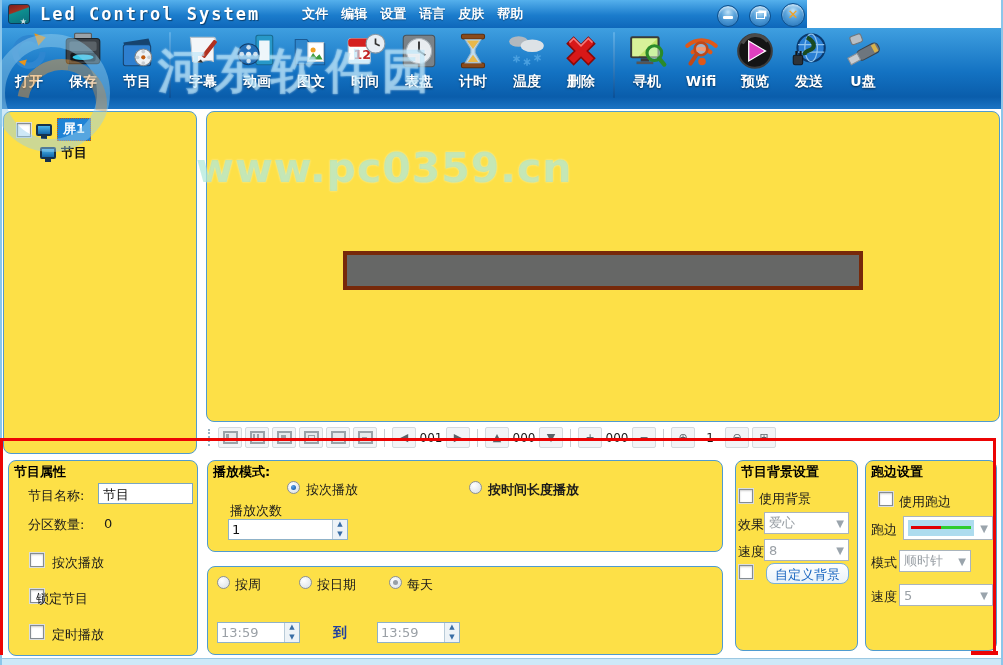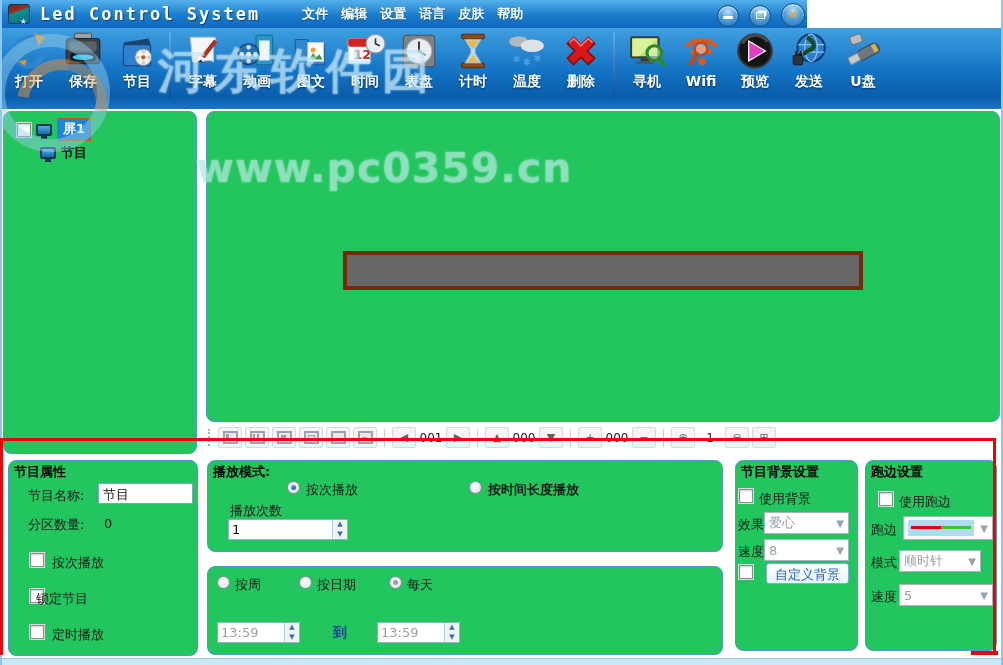--- a/index.html
+++ b/index.html
@@ -61,21 +61,21 @@
     position:absolute; left:158px; top:14px; font-size:47px; font-weight:bold; letter-spacing:9px;
     color: rgba(160,218,245,.55); text-shadow:0 0 2px rgba(255,255,255,.8);
   }
   .wm-line2 {
     position:absolute; left:196px; top:118px; font-size:41px; font-weight:bold; letter-spacing:1px;
     color: rgba(145,225,205,.62); text-shadow:0 0 2px rgba(255,255,255,.7);
   }
   
   .frame { position:absolute; inset:0; border-left:2px solid #8cc6ea; border-right:2px solid #8cc6ea; pointer-events:none; z-index:5; }
   .statusbar { position:absolute; left:0; top:658px; width:1003px; height:7px; background:#cde9f8; border-top:1px solid #9cc8e2; }
-  .panel { position:absolute; background:#22c55e; border:1px solid #4f9bd0; border-radius:8px; }
+  .panel { position:absolute; background:#fde047; border:1px solid #4f9bd0; border-radius:8px; }
   
   .tree-row { position:absolute; display:flex; align-items:center; gap:5px; }
   .checkbox {
     width:14px; height:14px; background:#fff; border:1px solid #858c92;
     box-shadow: inset 0 1px 2px rgba(0,0,0,.2), 0 0 0 1px #d9dde0; flex:0 0 auto;
   }
   .monitor-ico { width:16px; height:12px; position:relative; border-radius:2px;
     background: linear-gradient(#49b4ec,#1367a8); border:2px solid #15324e; }
   .monitor-ico::after{ content:""; position:absolute; left:3px; bottom:-5px; width:6px; height:3px; background:#15324e; }
   .tree-label-selected {
@@ -119,21 +119,21 @@
   .spinner .val { flex:1; font-size:13px; padding:2px 3px; color:#111; }
   .spinner.disabled .val { color:#9aa0a6; }
   .spin-arrows { width:15px; border-left:1px solid #b9cbd8; background:#eef3f7; display:flex; flex-direction:column; }
   .spin-arrows span { flex:1; font-size:7px; line-height:9px; text-align:center; color:#3a6ea5; }
   .dropdown { position:absolute; background:#fff; border:1px solid #aab4bc; display:flex; align-items:center; }
   .dropdown .dd-val { flex:1; font-size:13px; color:#9aa0a6; padding:0 4px; overflow:hidden; white-space:nowrap; }
   .dd-arrow { width:16px; text-align:center; color:#9aa4ac; font-size:10px; }
   .color-preview { flex:1; height:16px; margin:0 2px 0 4px; background:#aedcee; position:relative; }
   .color-preview::before { content:""; position:absolute; left:3px; right:50%; top:6px; height:3px; background:#e00000; }
   .color-preview::after { content:""; position:absolute; left:50%; right:3px; top:6px; height:3px; background:#2ecc2e; }
-  .btn-custom { position:absolute; border:1px solid #7ab0d8; border-radius:3px; font-size:13px; color:#1a66c0;
+  .btn-custom { position:absolute; border:1px solid #7ab0d8; border-radius:8px; font-size:13px; color:#1a66c0;
     background: linear-gradient(#fefefe,#e9f3fb); text-align:center; padding-top:2px; }
   .to-label { color:#1f3fa0; font-size:14px; font-weight:bold; }
 </style>
 </head>
 <body>
 
 <div class="titlebar">
   <div class="app-icon"></div>
   <div class="win-title">Led Control System</div>
   <div class="menubar">
@@ -499,21 +499,21 @@
 <div class="panel" style="left:865px; top:460px; width:132px; height:191px;"></div>
 <div class="panel-title" style="left:871px; top:463px;">跑边设置</div>
 <span class="checkbox" style="position:absolute; left:879px; top:492px;"></span>
 <div class="lbl" style="left:899px; top:493px;">使用跑边</div>
 <div class="lbl" style="left:871px; top:521px;">跑边</div>
 <div class="dropdown" style="left:903px; top:516px; width:90px; height:24px;">
   <span class="color-preview"></span>
   <span class="dd-arrow">▼</span>
 </div>
 <div class="lbl" style="left:871px; top:554px;">模式</div>
-<div class="dropdown" style="left:899px; top:550px; width:82px; height:22px;">
+<div class="dropdown" style="left:899px; top:550px; width:72px; height:22px;">
   <span class="dd-val">顺时针</span>
   <span class="dd-arrow">▼</span>
 </div>
 <div class="lbl" style="left:871px; top:588px;">速度</div>
 <div class="dropdown" style="left:899px; top:584px; width:94px; height:22px;">
   <span class="dd-val">5</span>
   <span class="dd-arrow">▼</span>
 </div>
 
 <div class="red-rect"></div>

